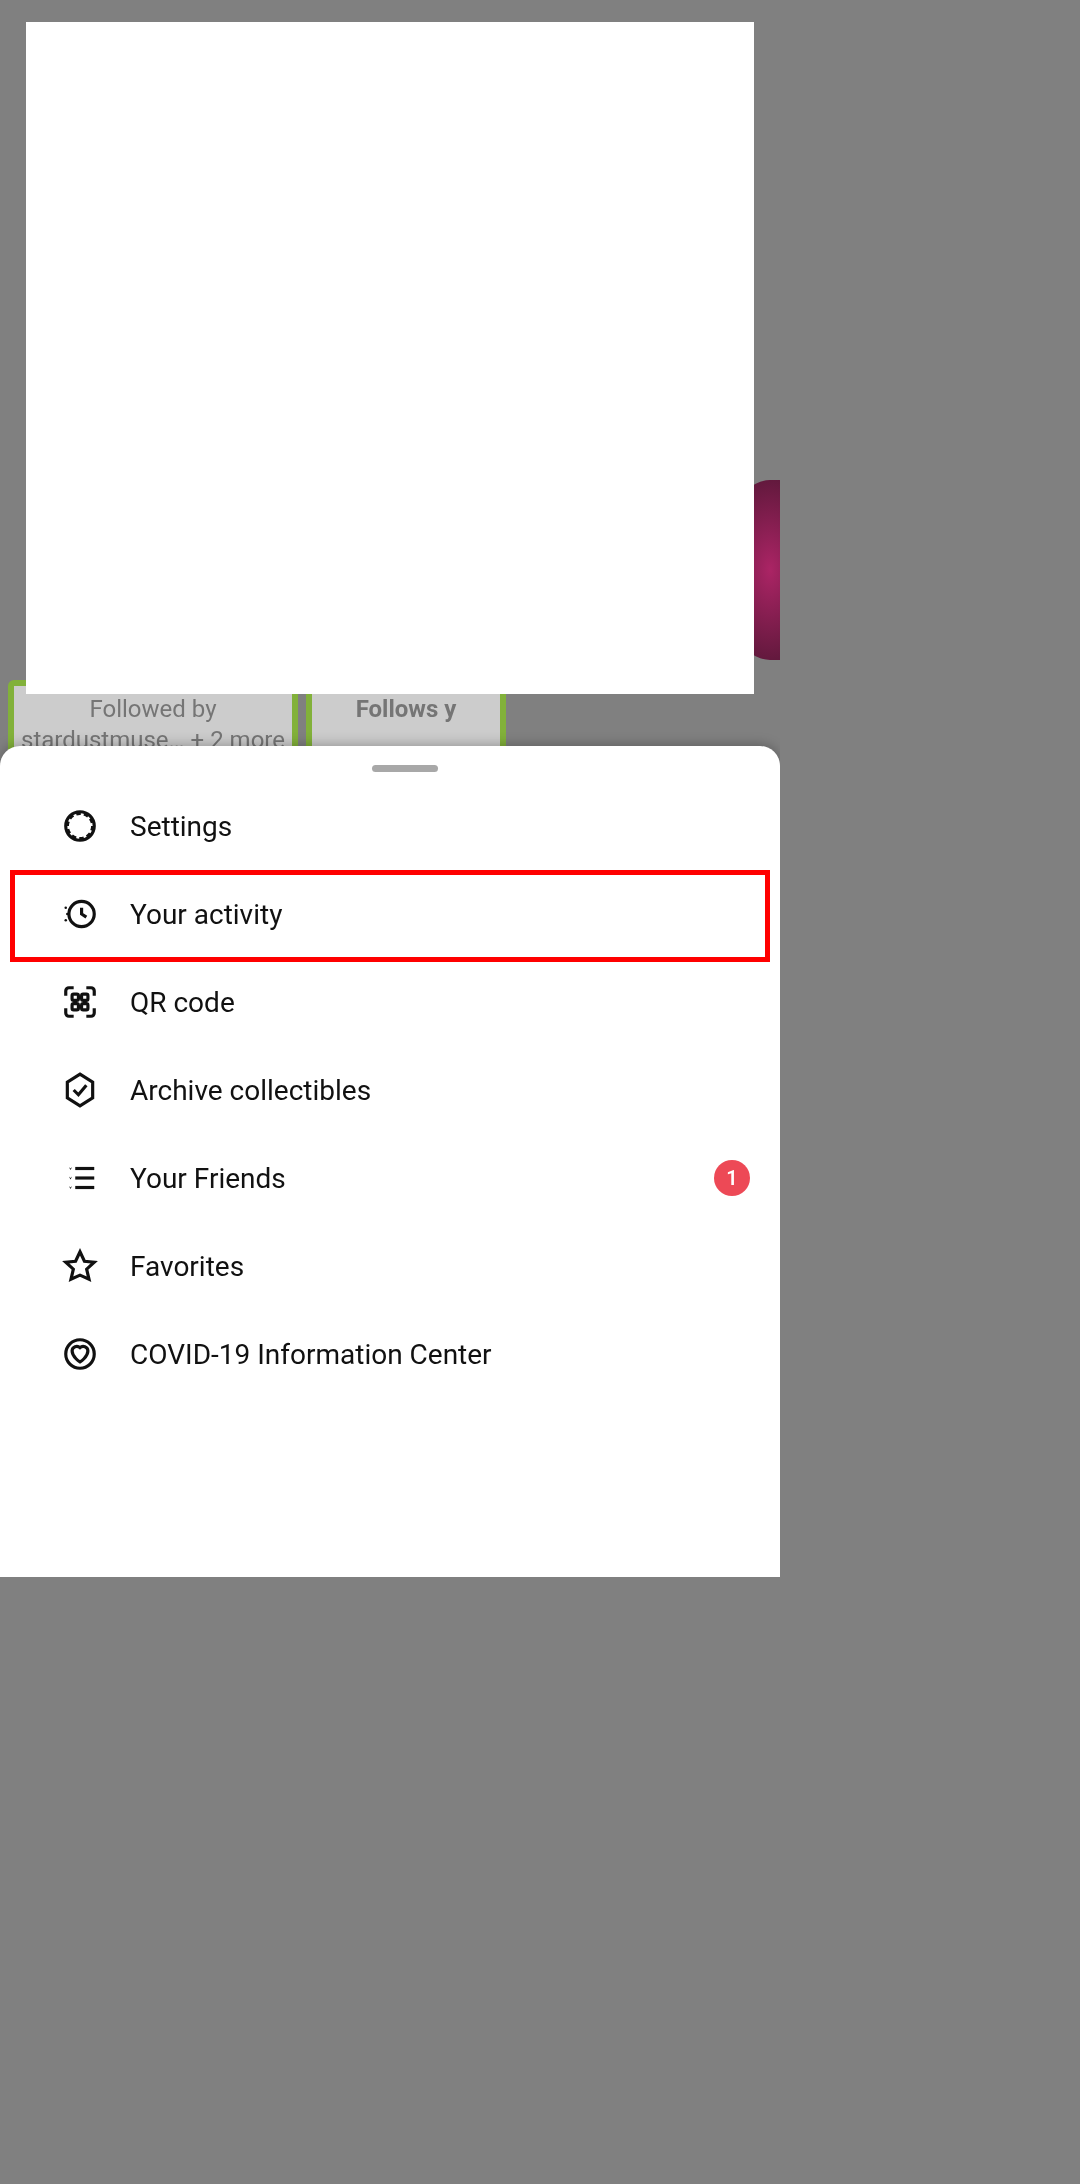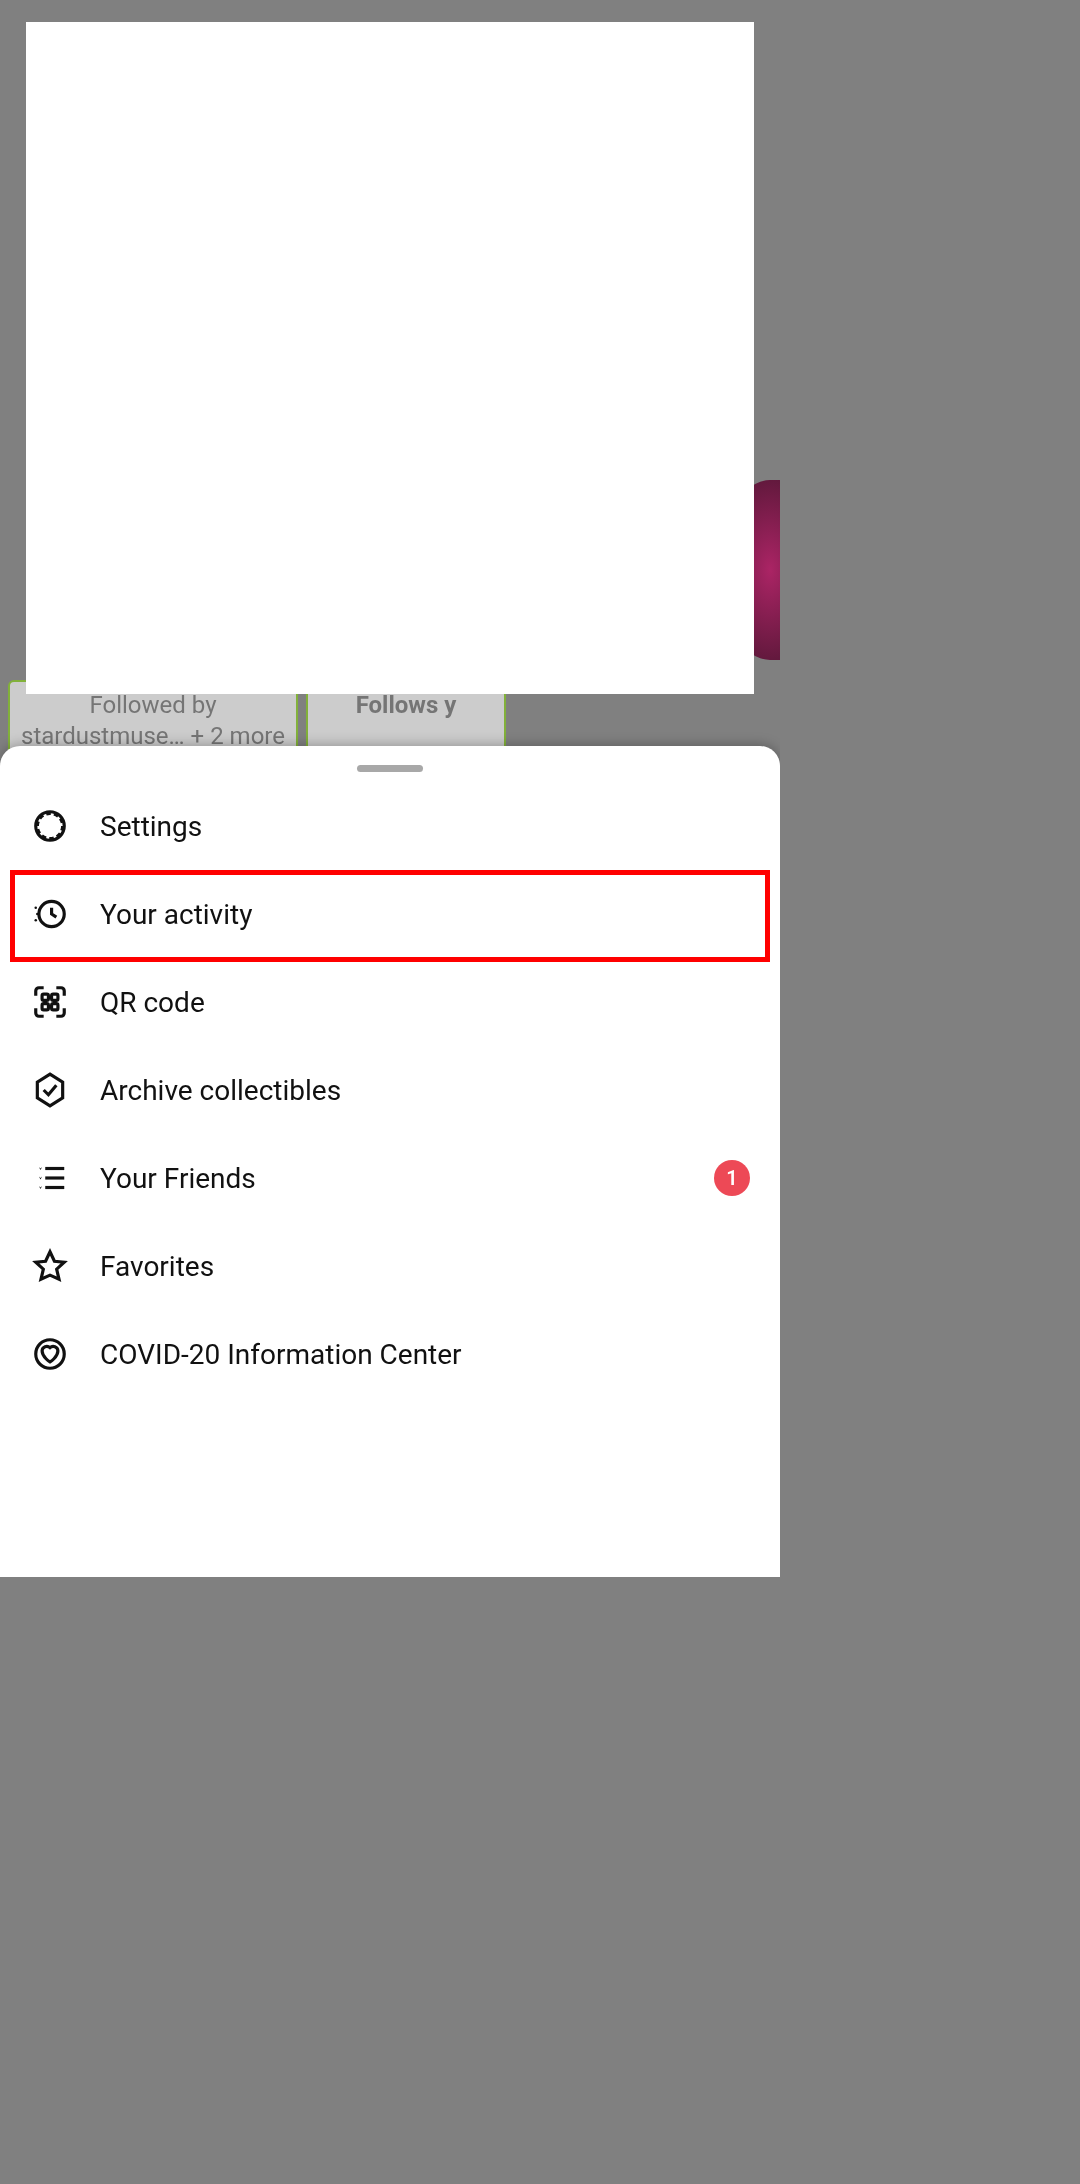--- a/index.html
+++ b/index.html
@@ -21,21 +21,21 @@
       top: 680px;
       left: 0;
       right: 0;
       display: flex;
       gap: 8px;
       padding: 0 8px;
     }
     .follow-card {
       width: 290px;
       background: #f5f5f5;
-      border: 2px solid #84cc16;
+      border: 6px solid #84cc16;
       border-radius: 6px;
       text-align: center;
       padding: 8px 6px;
       opacity: 0.65;
     }
     .follow-card .sub {
       font-size: 24px;
       color: #707070;
       line-height: 1.3;
     }
@@ -58,20 +58,21 @@
       background: #fff;
     }
     .bottom-sheet {
       position: absolute;
       left: 0; right: 0; bottom: 0;
       top: 746px;
       background: #fff;
       border-radius: 20px 20px 0 0;
       box-shadow: 0 -2px 12px rgba(0,0,0,0.25);
       z-index: 5;
+      padding-left: 30px;
     }
     .drag-handle {
       width: 66px;
       height: 7px;
       background: #A8A8A8;
       border-radius: 4px;
       margin: 19px auto 10px;
     }
     .menu-list { }
     .menu-item {
@@ -221,17 +222,17 @@
       <span class="label">Favorites</span>
     </div>
 
     <div class="menu-item">
       <span class="icon">
         <svg viewBox="0 0 24 24">
             <circle cx="12" cy="12" r="9"></circle>
             <path d="M12 17 s-5-3-5-7 a3 3 0 0 1 5-2 a3 3 0 0 1 5 2 c0 4-5 7-5 7z"></path>
           </svg>
       </span>
-      <span class="label">COVID-20 Information Center</span>
+      <span class="label">COVID-19 Information Center</span>
     </div>
 
   </div>
 </div>
 
 </body></html>

